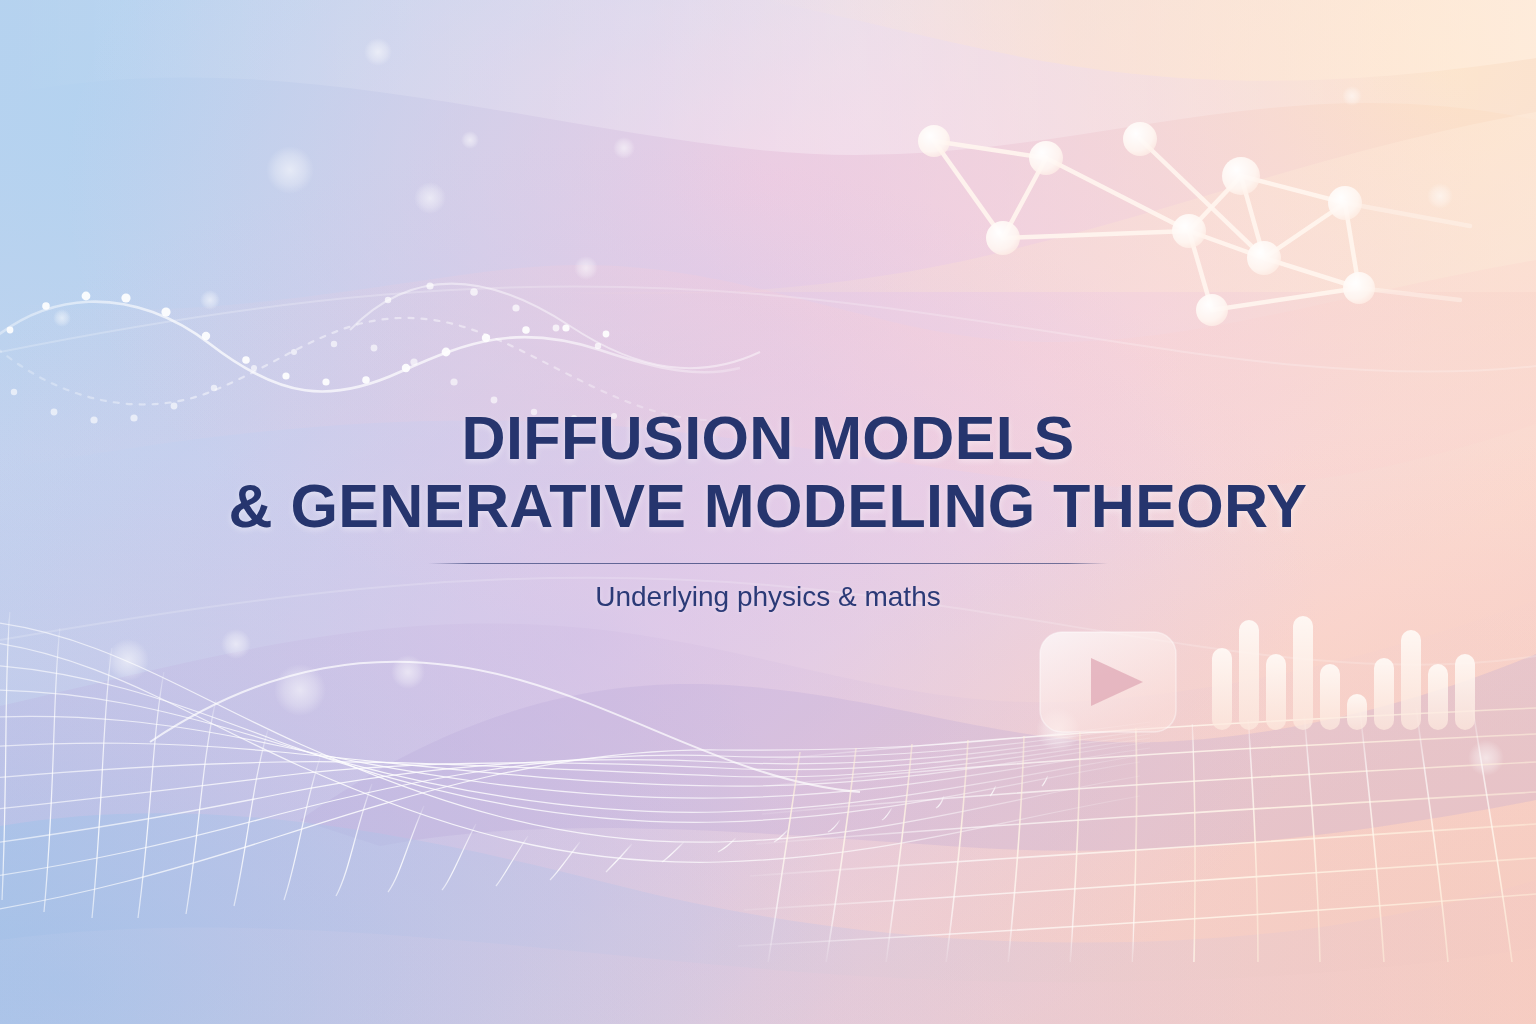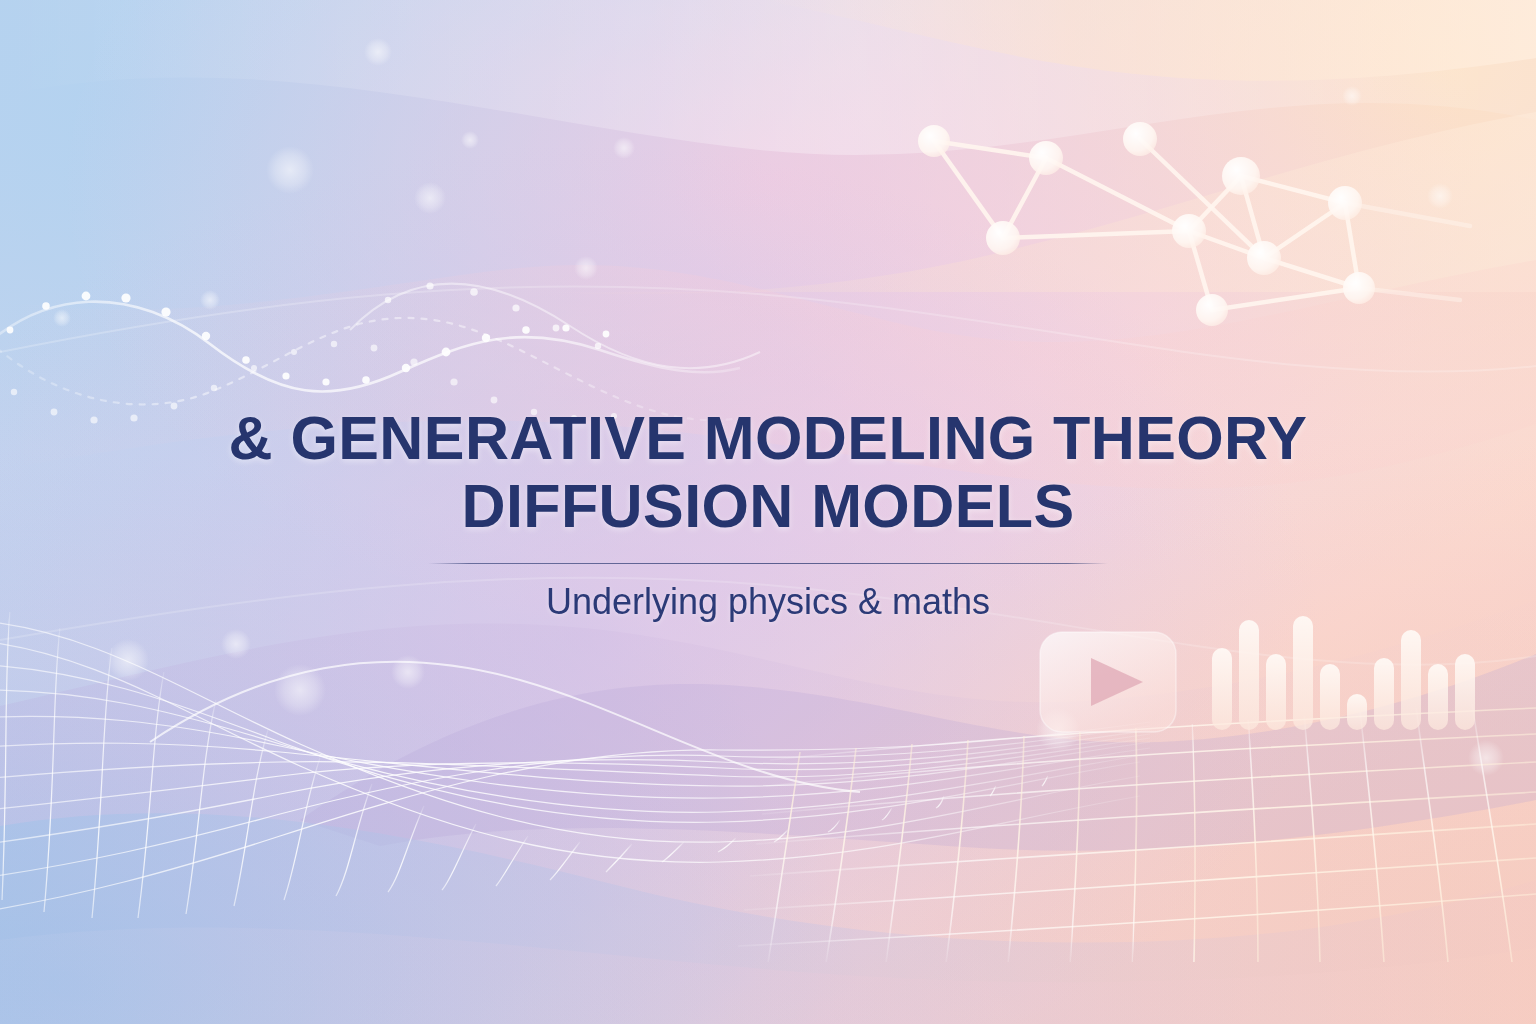--- a/index.html
+++ b/index.html
@@ -46,21 +46,21 @@
         rgba(38,53,110,0) 0%,
         rgba(38,53,110,.62) 6%,
         rgba(38,53,110,.72) 50%,
         rgba(38,53,110,.62) 94%,
         rgba(38,53,110,0) 100%);
   }
   #subtitle{
     margin:18px 0 0 0;
     font-family:"Liberation Sans", sans-serif;
     font-weight:normal;
-    font-size:36px;
+    font-size:28px;
     line-height:1.1;
     color:#2b3a77;
     text-align:center;
     text-shadow:0 1px 5px rgba(255,255,255,.4);
   }
 </style>
 </head>
 <body>
 
 <div id="slide">
@@ -462,20 +462,20 @@
         <rect x="1374" y="658" width="20" height="72" rx="10"></rect>
         <rect x="1401" y="630" width="20" height="100" rx="10"></rect>
         <rect x="1428" y="664" width="20" height="66" rx="10"></rect>
         <rect x="1455" y="654" width="20" height="76" rx="10"></rect>
       </g>
     </svg>
   </div>
 
   <div id="title-block">
     <h1 id="main-title">
+      <span class="tline">DIFFUSION MODELS</span>
       <span class="tline">&amp; GENERATIVE MODELING THEORY</span>
-      <span class="tline">DIFFUSION MODELS</span>
     </h1>
     <div id="title-divider"></div>
     <p id="subtitle">Underlying physics &amp; maths</p>
   </div>
 
 </div>
 
 </body></html>

